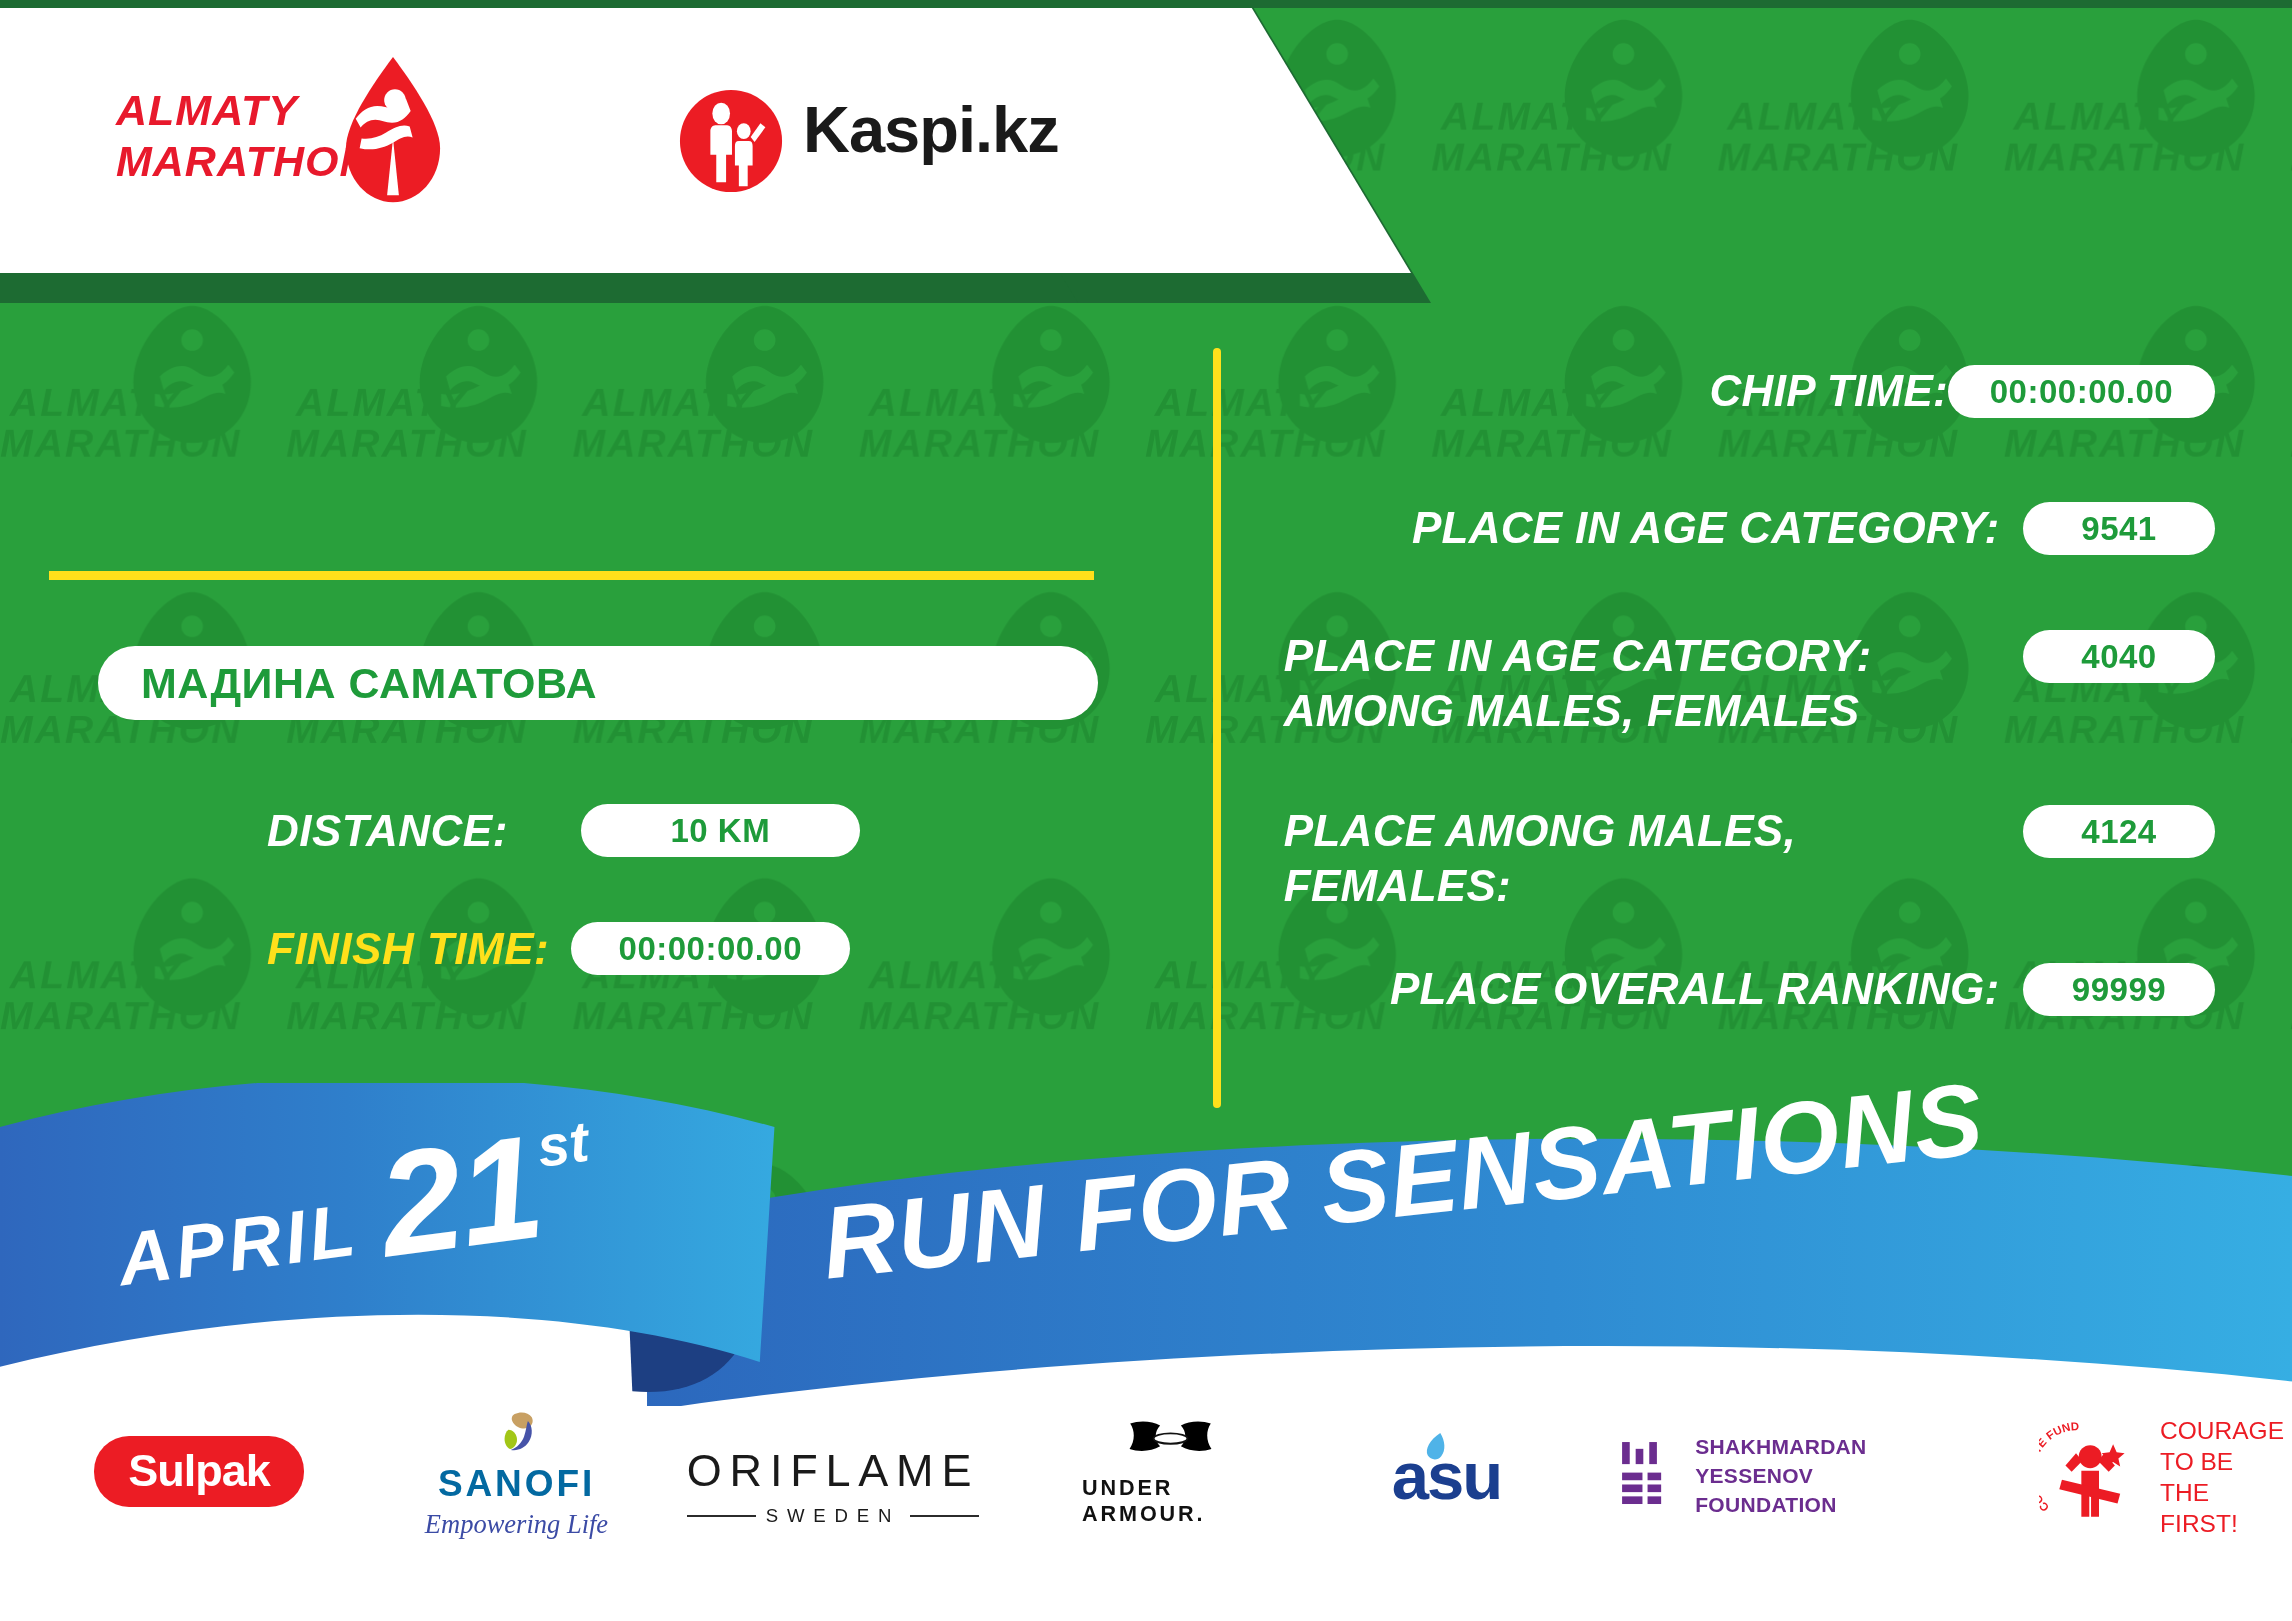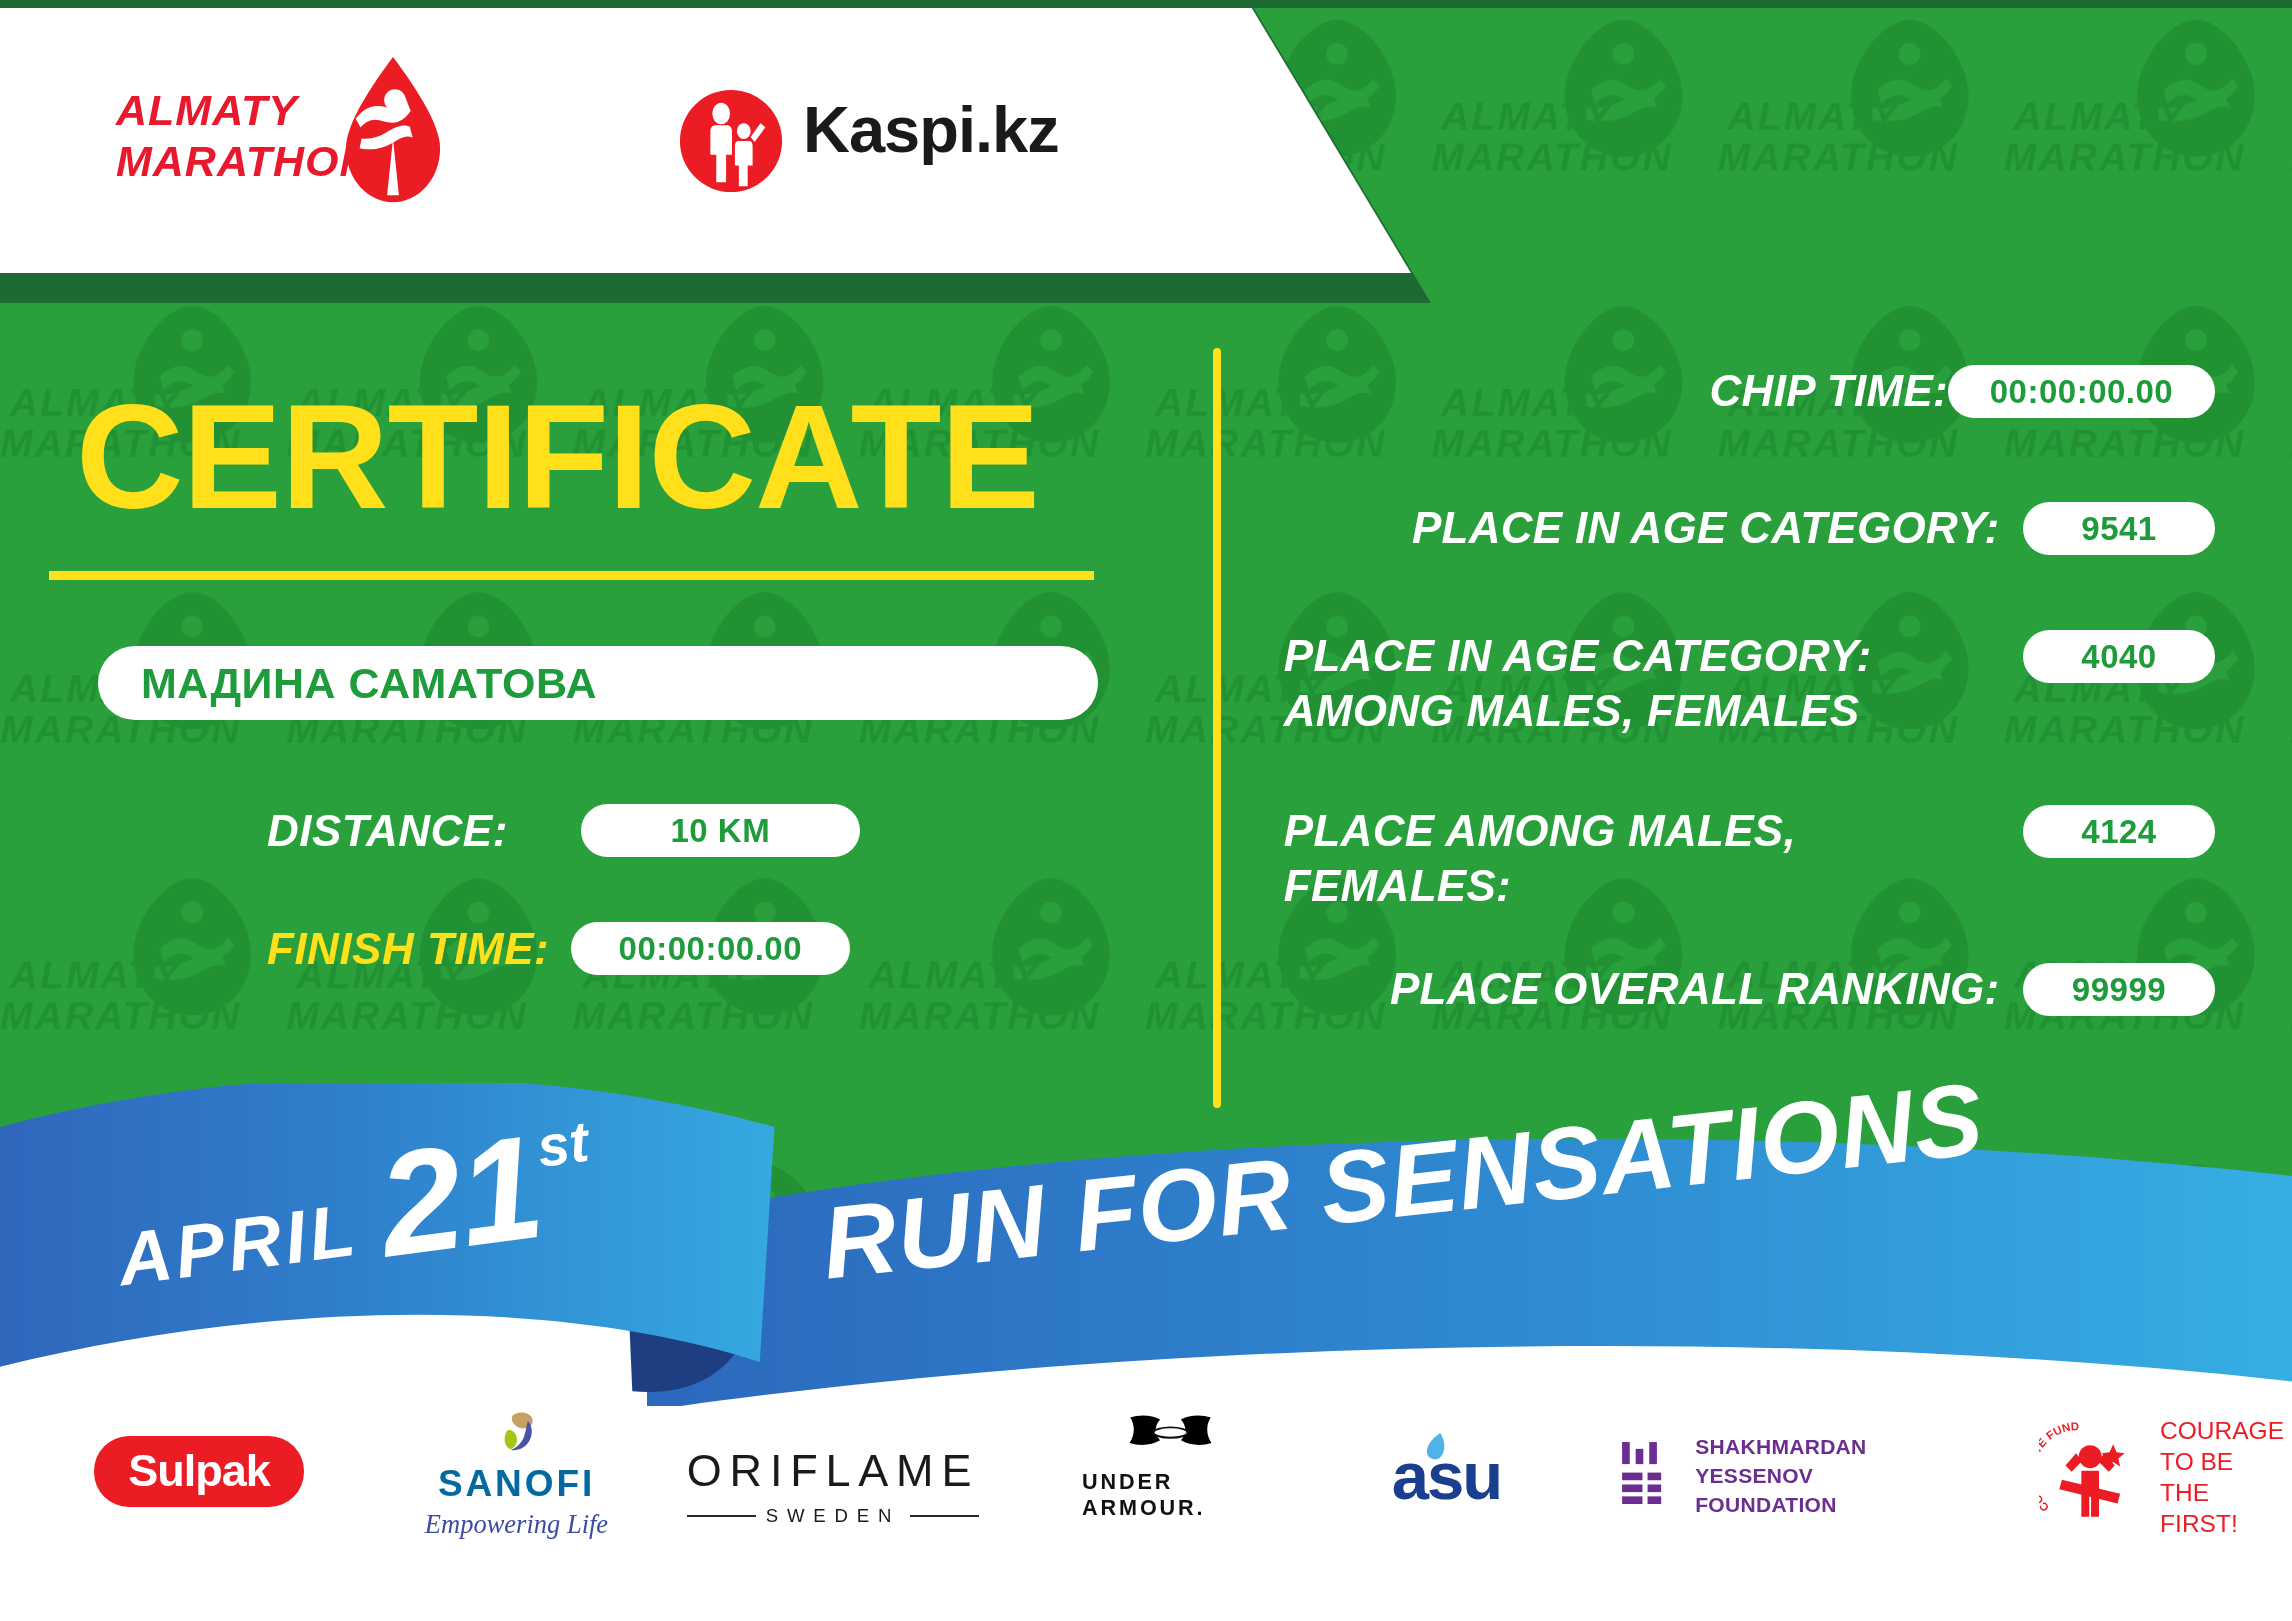--- a/index.html
+++ b/index.html
@@ -194,21 +194,21 @@
   #sp-sanofi { left:404px; top:0px; width:225px; height:129px; flex-direction:column; }
   .sanofi-name { color:#0369a1; font-size:37px; font-weight:bold; letter-spacing:2.9px; margin-top:3.9px;}
   .sanofi-tag { color:#3b4ba5; font-size:26.5px; font-style:italic; font-family:"Liberation Serif", serif; margin-top:3.9px;}
   
   #sp-oriflame { left:686px; top:31px; width:294px; height:88px; flex-direction:column; }
   .ori-name { color:#1a1a1a; font-size:45px; letter-spacing:7.8px; }
   .ori-sub-wrap { display:flex; align-items:center; width:292px; margin-top:7.8px; }
   .ori-line { flex:1; height:2px; background:#2b2b2b; }
   .ori-sub { color:#1a1a1a; font-size:18.6px; letter-spacing:8.8px; margin:0 9.8px; }
   
-  #sp-ua { left:1082px; top:4px; width:176px; height:106px; flex-direction:column; }
+  #sp-ua { left:1082px; top:10px; width:176px; height:106px; flex-direction:column; }
   .ua-word { color:#111; font-size:21.6px; font-weight:bold; letter-spacing:2.9px; margin-top:5.9px; }
   
   #sp-asu { left:1368px; top:23.5px; width:157px; height:82px; }
   .asu-word { color:#1b3f8f; font-size:67px; font-weight:bold; letter-spacing:-2px; }
   
   #sp-yess { left:1617px; top:19.6px; width:333px; height:90px; }
   .yess-text { color:#6b2d8f; font-size:21px; font-weight:bold; line-height:29px; letter-spacing:0.3px; white-space:pre-line; margin-left:29px;}
   
   #sp-courage { left:2039px; top:5.9px; width:245px; height:120px; }
   .cou-text { color:#ec1c24; font-size:24.5px; line-height:31px; white-space:pre-line; margin-left:17px;}
@@ -272,21 +272,20 @@
           <path d="M40 40h12c3 0 5 3 5 6v24h-6v28h-10V70h-6V46c0-3 2-6 5-6z"></path>
           <ellipse cx="69" cy="46" rx="7" ry="8"></ellipse>
           <path d="M64 56h10c3 0 4 2 4 5v20h-5v21h-9V81h-4V61c0-3 1-5 4-5z"></path>
           <path d="M76 52l10-14 5 4-11 15z"></path>
         </g>
       </svg>
       <div class="kaspi-text">Kaspi.kz</div>
     </div>
   </div>
 
-  <div class="title-cert">CERTIFICATE</div>
   <div class="title-rule"></div>
 
   <div class="name-pill">
     <span>МАДИНА САМАТОВА</span>
   </div>
 
   <div class="row-left" id="row-distance">
     <div class="lbl lbl-white">DISTANCE:</div>
     <div class="pill">10 KM</div>
   </div>

